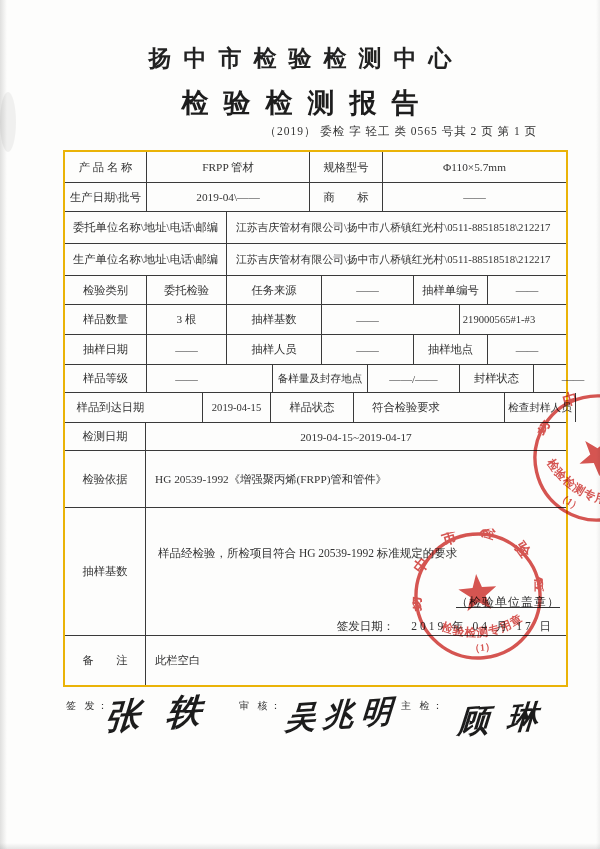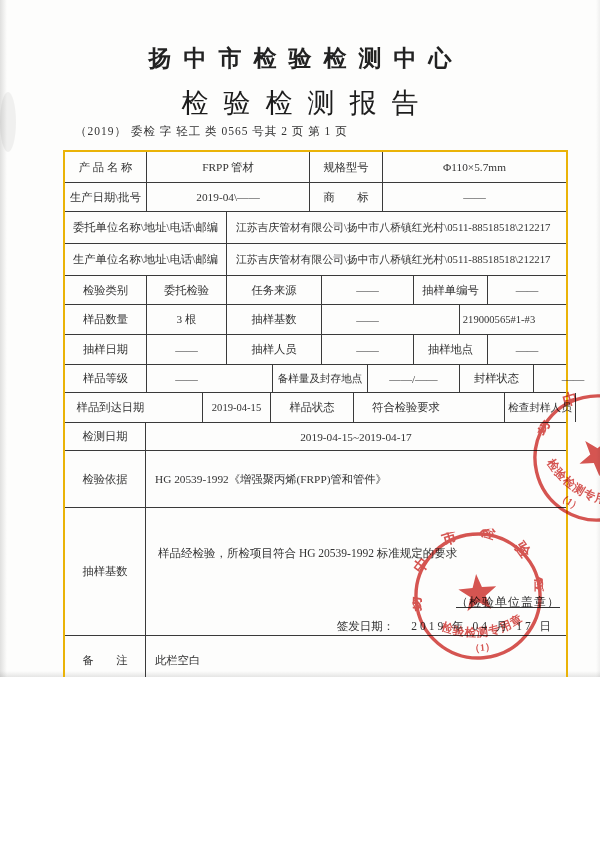--- a/index.html
+++ b/index.html
@@ -1,37 +1,37 @@
 <!DOCTYPE html>
 <html><head>
 <meta charset="utf-8">
 <style>
   html,body{margin:0;padding:0;background:#ffffff;}
   .page{
-    position:relative;width:600px;height:677px;overflow:hidden;
+    position:relative;width:600px;height:849px;overflow:hidden;
     background:#fdfdfc;
     font-family:"Liberation Serif","DejaVu Serif",serif;
     color:#2f2f2f;
   }
   
   .edge-left{position:absolute;left:0;top:0;width:7px;height:100%;
     background:linear-gradient(to right,rgba(70,70,70,.16),rgba(0,0,0,0));}
   .edge-bottom{position:absolute;left:0;bottom:0;width:100%;height:6px;
     background:linear-gradient(to top,rgba(70,70,70,.13),rgba(0,0,0,0));}
   .edge-right{position:absolute;right:0;top:0;width:4px;height:100%;
     background:linear-gradient(to left,rgba(70,70,70,.07),rgba(0,0,0,0));}
   .smudge{position:absolute;left:0;top:92px;width:16px;height:60px;
     background:rgba(0,0,0,.05);border-radius:50%;}
 
   
   .org-title{margin:44px 0 0 0;text-align:center;font-size:23px;font-weight:bold;
     letter-spacing:12px;padding-left:12px;color:#222;line-height:30px;}
-  .report-title{margin:12px 0 0 0;text-align:center;font-size:27px;font-weight:normal;
+  .report-title{margin:12px 0 0 0;text-align:center;font-size:27px;font-weight:bold;
     letter-spacing:15px;padding-left:15px;color:#1d1d1d;line-height:34px;}
-  .ref-row{margin:4px 63px 0 75px;display:flex;justify-content:flex-start;
+  .ref-row{margin:4px 63px 0 75px;display:flex;justify-content:flex-end;
     font-size:11.5px;color:#333;letter-spacing:1px;}
 
   
   .tbl{position:absolute;left:63px;top:150px;width:501px;border:2px solid #eab308;
     box-sizing:content-box;background:transparent;text-align:right;}
   .tr{display:flex;border-top:1.6px solid #3a3a3a;box-sizing:border-box;}
   .tr:first-child{border-top:none;}
   .td{display:flex;align-items:center;justify-content:center;box-sizing:border-box;
     border-left:1.6px solid #3a3a3a;font-size:11.3px;color:#333;white-space:nowrap;
     overflow:hidden;flex-shrink:1;min-width:0;}

